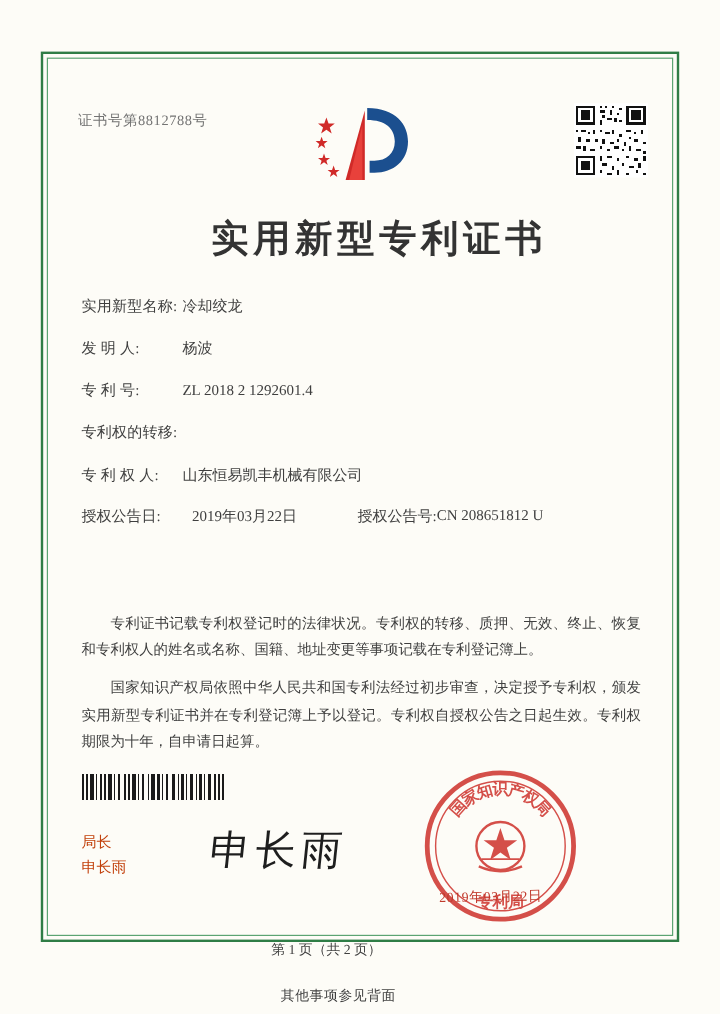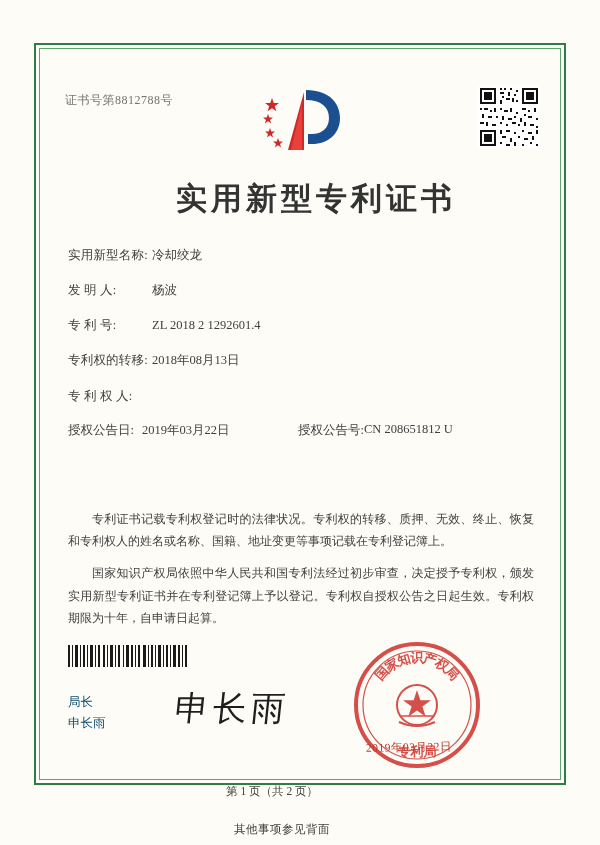--- a/index.html
+++ b/index.html
@@ -102,21 +102,21 @@
     word-break: break-all;
   }
 
   .lbl-w1 { width: 74px; }   
   .lbl-w2 { width: 74px; }   
 
   .two-col {
     display: flex;
     margin-bottom: 4px;
   }
-  .two-col .col-a { width: 230px; display: flex; }
+  .two-col .col-a { width: 230px; display: flex; gap: 18px; }
   .two-col .col-b { flex: 1; display: flex; }
 
   
   .paras {
     position: absolute;
     left: 68px; top: 508px;
     width: 466px;
     font-size: 12px;
     line-height: 1.85;
     color: #3f3f3f;
@@ -133,21 +133,21 @@
     left: 68px; top: 645px;
     width: 120px; height: 22px;
   }
 
   
   .sig-label {
     position: absolute;
     left: 68px; top: 692px;
     font-size: 12.5px;
     line-height: 1.7;
-    color: #0c4a6e;
+    color: #c2410c;
   }
   .sig-hand {
     position: absolute;
     left: 175px; top: 686px;
     font-size: 34px;
     font-family: "DejaVu Serif", "Liberation Serif", serif;
     color: #1e1e1e;
     letter-spacing: 4px;
     transform: skewX(-6deg);
   }
@@ -308,25 +308,25 @@
       <span class="val">杨波</span>
     </div>
 
     <div class="field">
       <span class="lbl lbl-w2">专 利 号:</span>
       <span class="val">ZL 2018 2 1292601.4</span>
     </div>
 
     <div class="field">
       <span class="lbl lbl-w2">专利权的转移:</span>
-      <span class="val">2018年08月13日</span>
     </div>
 
     <div class="field">
       <span class="lbl lbl-w2">专 利 权 人:</span>
+      <span class="val">山东恒易凯丰机械有限公司</span>
     </div>
 
 
     <div class="two-col">
       <div class="col-a">
         <span class="lbl lbl-w2">授权公告日:</span>
         <span class="val">2019年03月22日</span>
       </div>
       <div class="col-b">
         <span class="lbl">授权公告号:</span>

